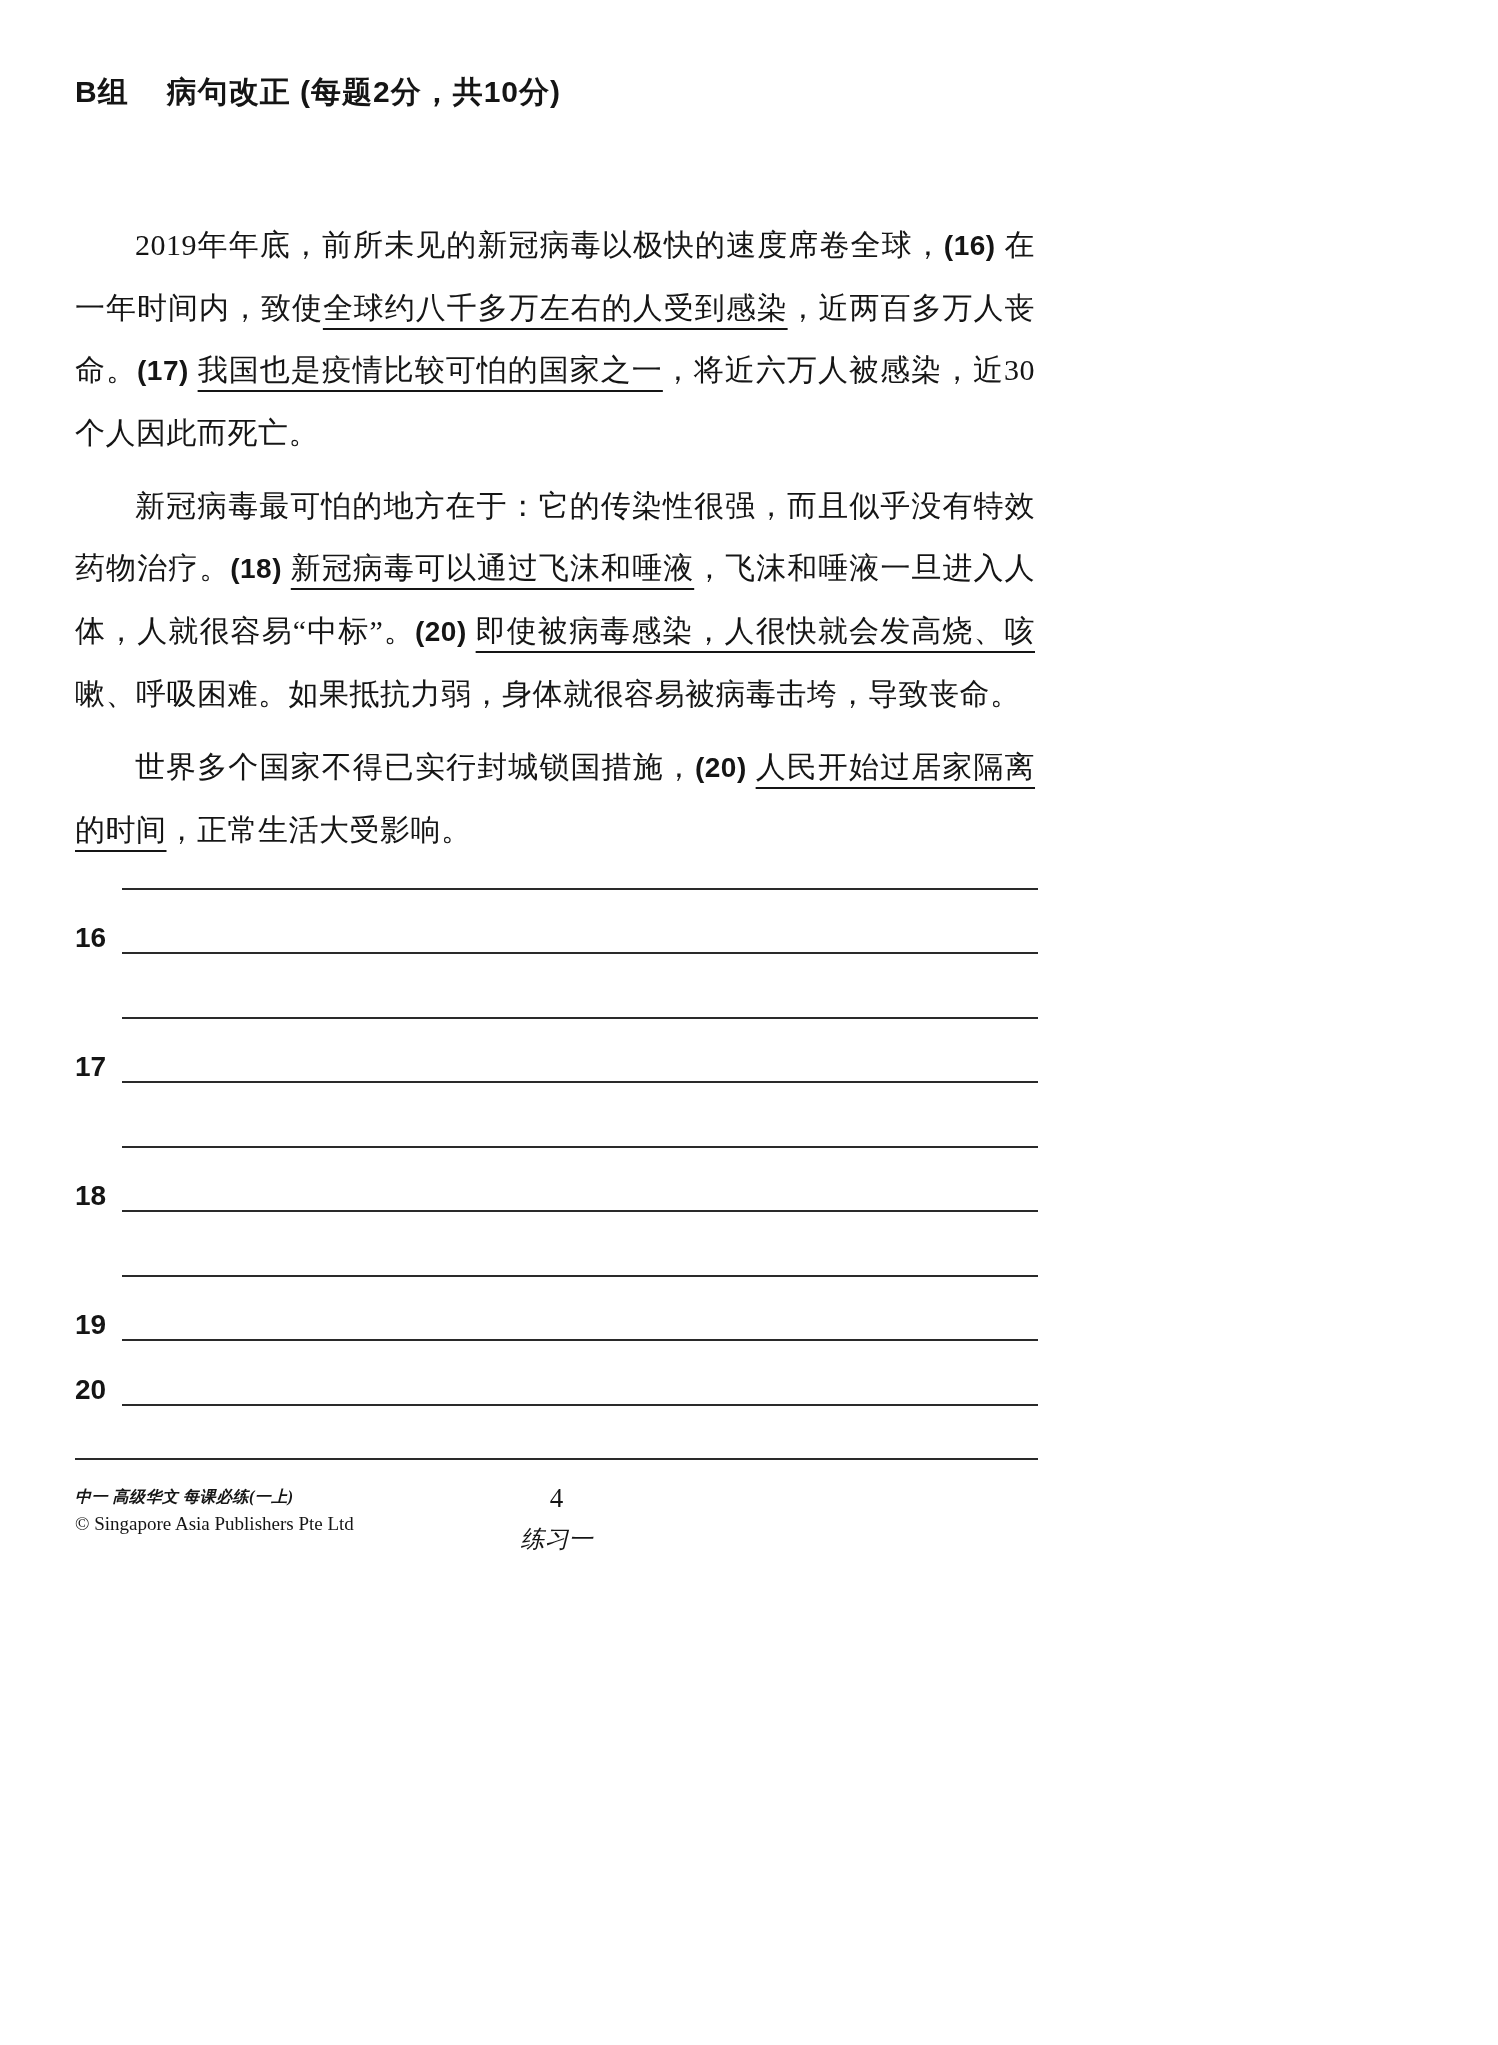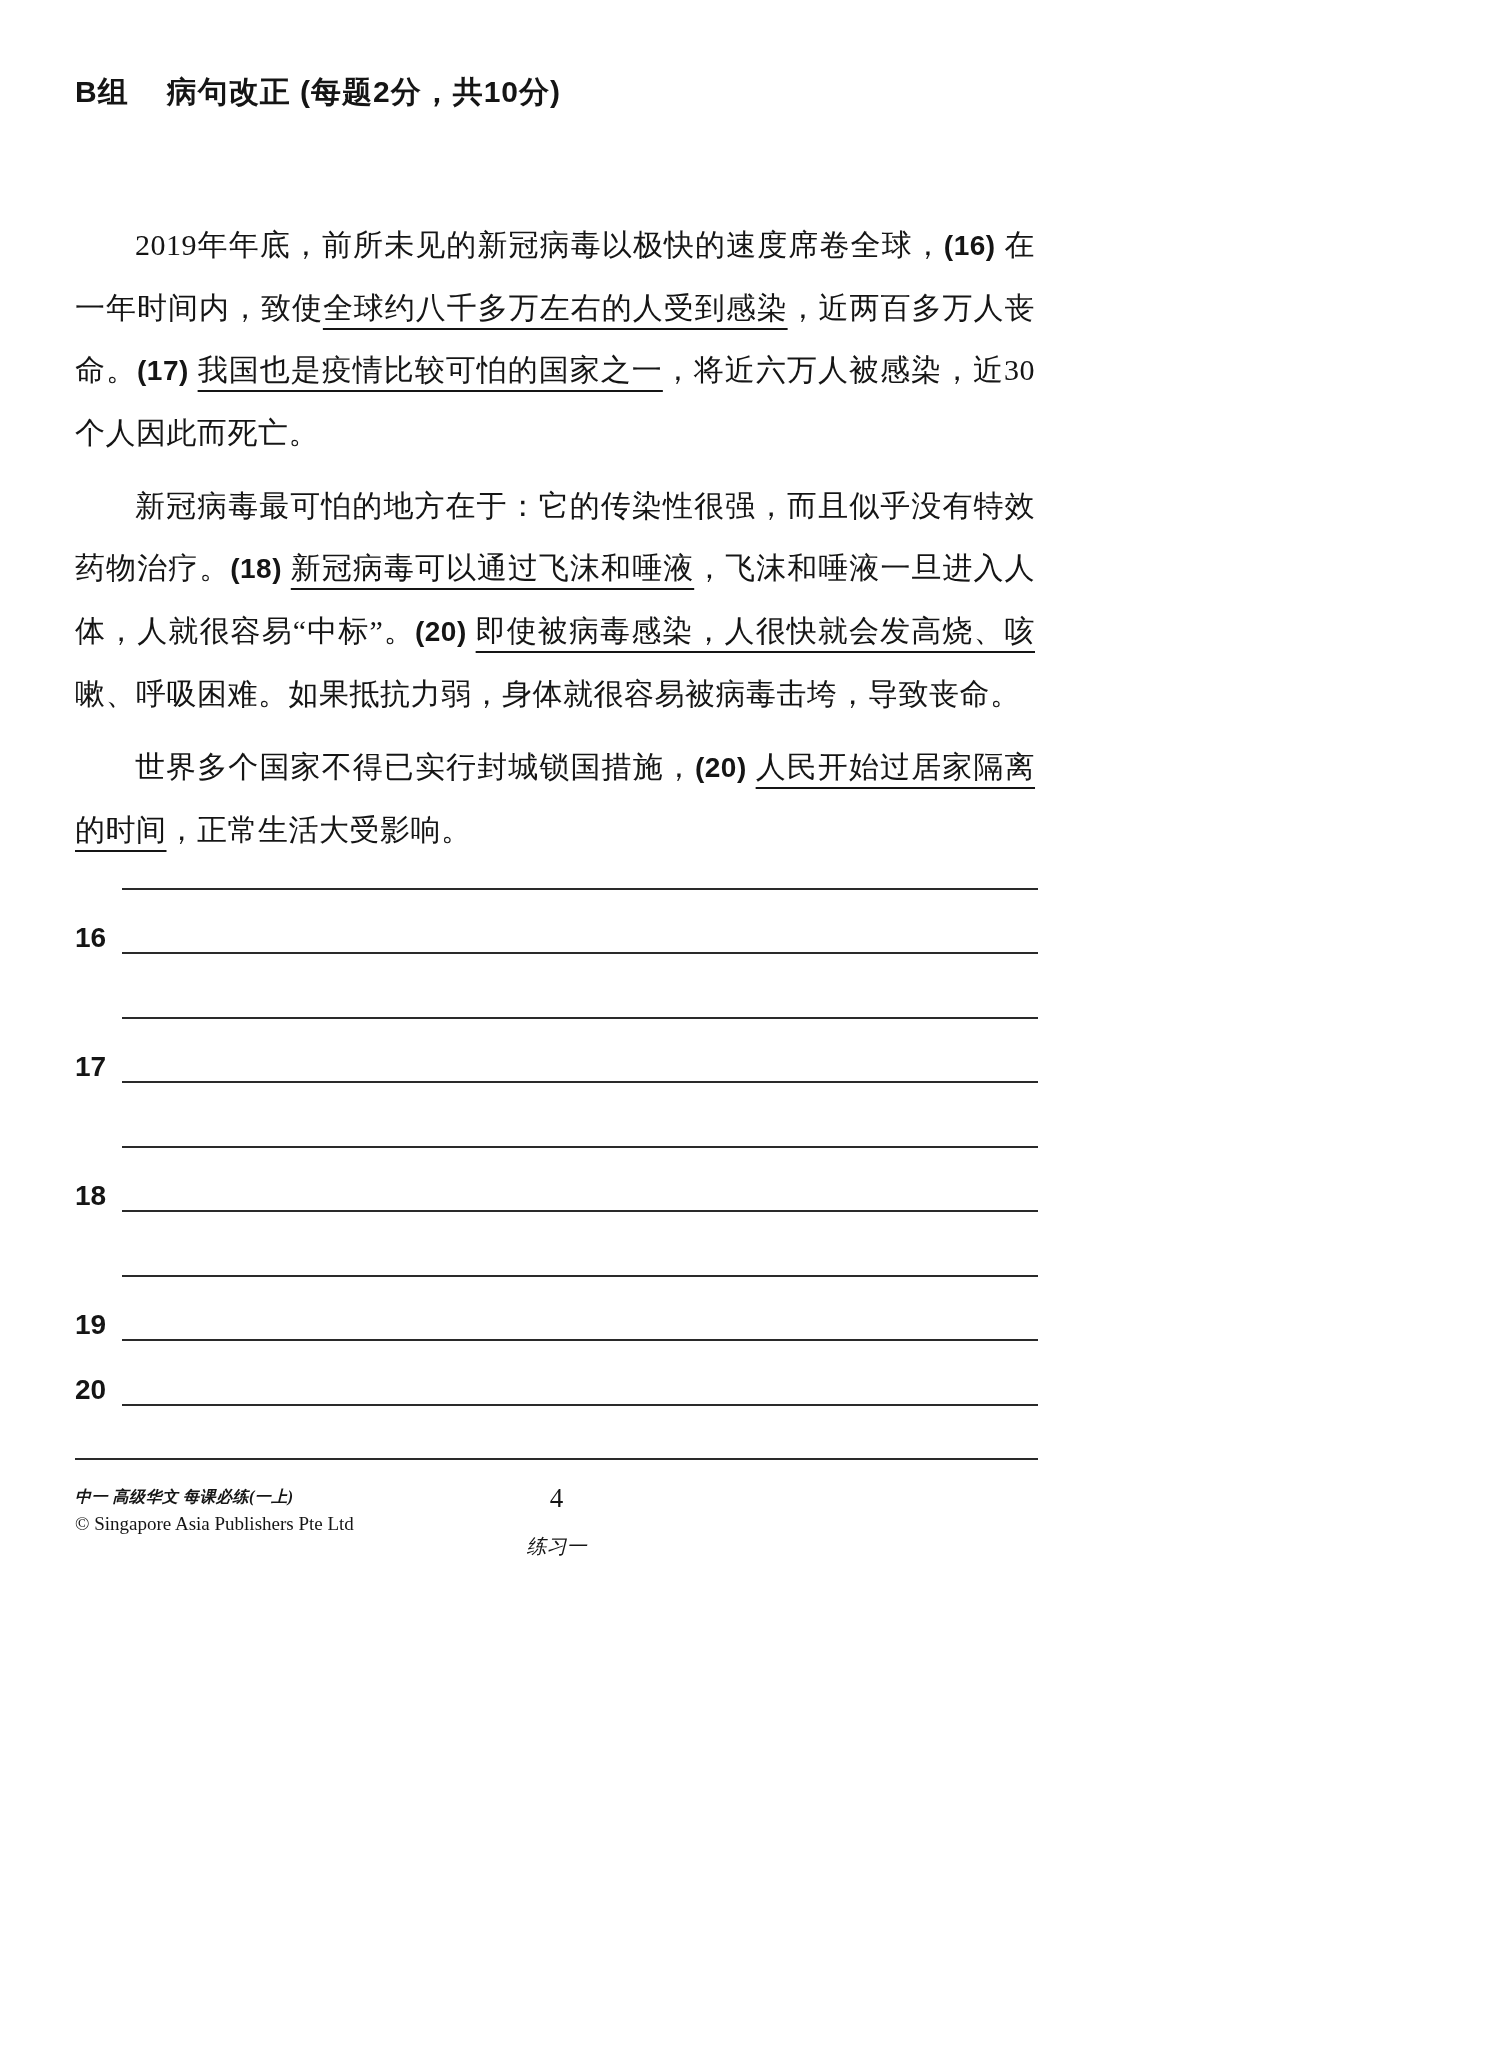--- a/index.html
+++ b/index.html
@@ -131,22 +131,22 @@
     top: 1483px;
     width: 963px;
     text-align: center;
     font-family: "Liberation Serif", "DejaVu Serif", serif;
   }
   .page-number {
     font-size: 27px;
     line-height: 30px;
   }
   .exercise-label {
-    margin-top: 20px;
-    font-size: 20px;
+    margin-top: 10px;
+    font-size: 24px;
     font-style: italic;
   }
 </style>
 </head>
 <body>
 
 <div class="page">
 
   <header class="section-header">
     <span class="section-label">B组</span><span class="section-title">病句改正 (每题2分，共10分)</span>

